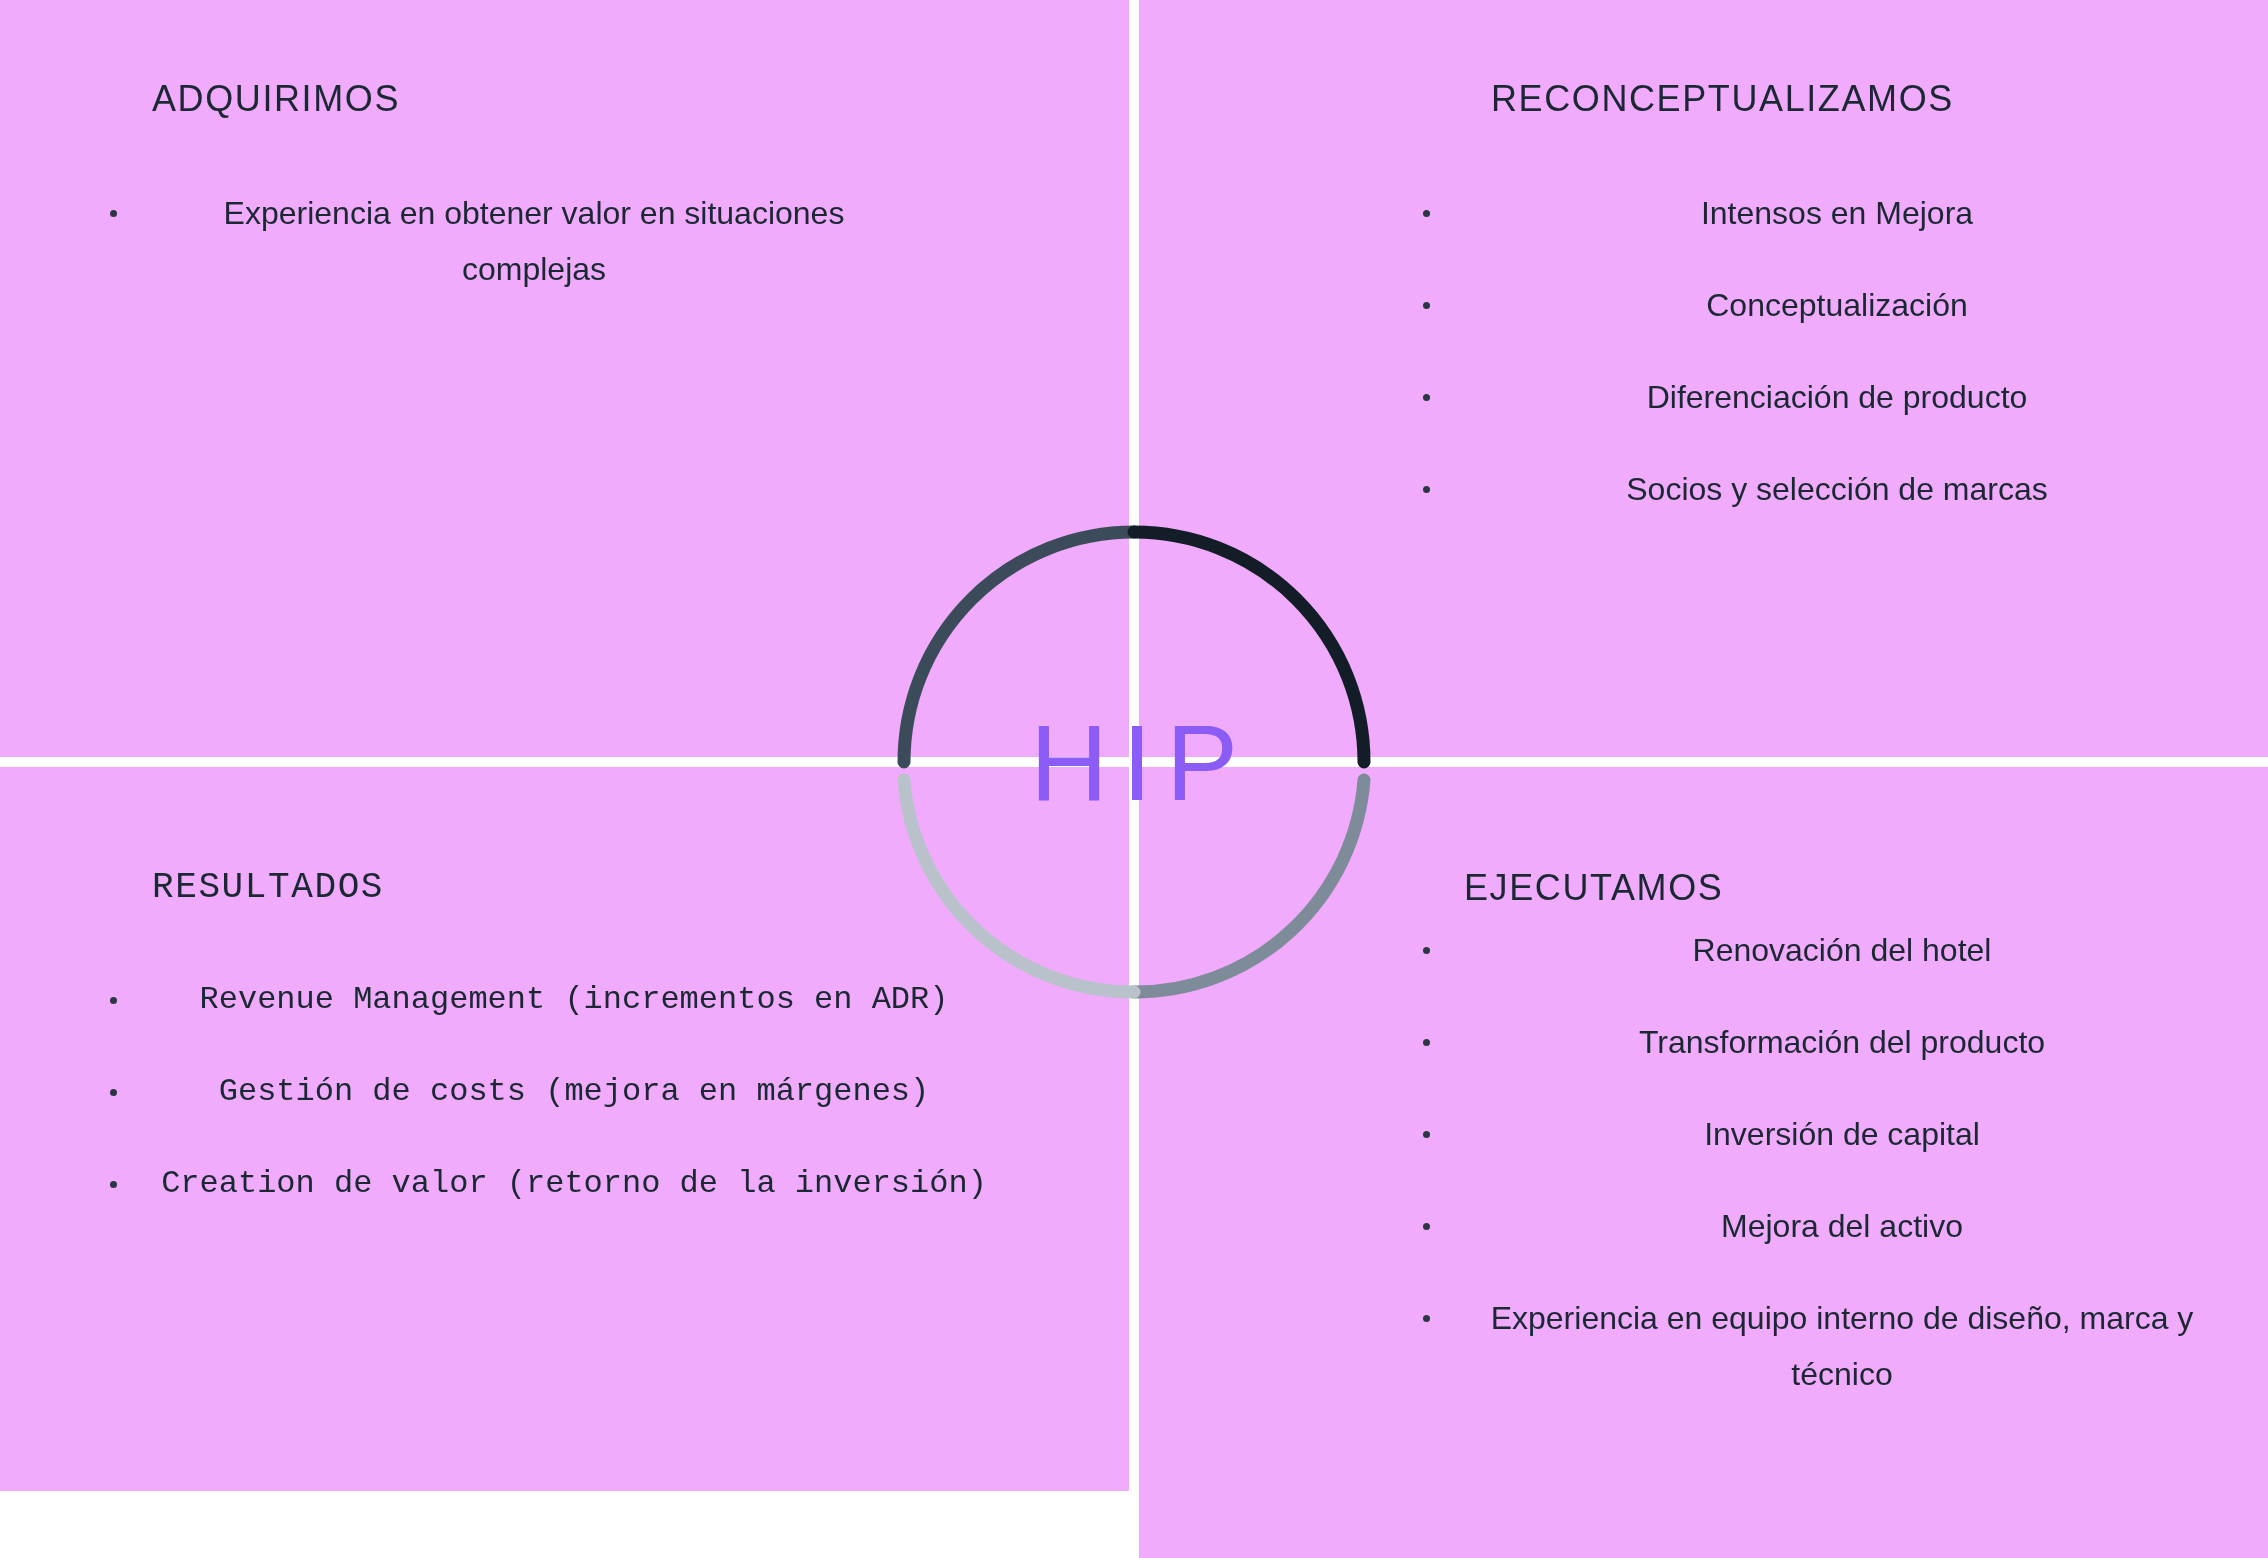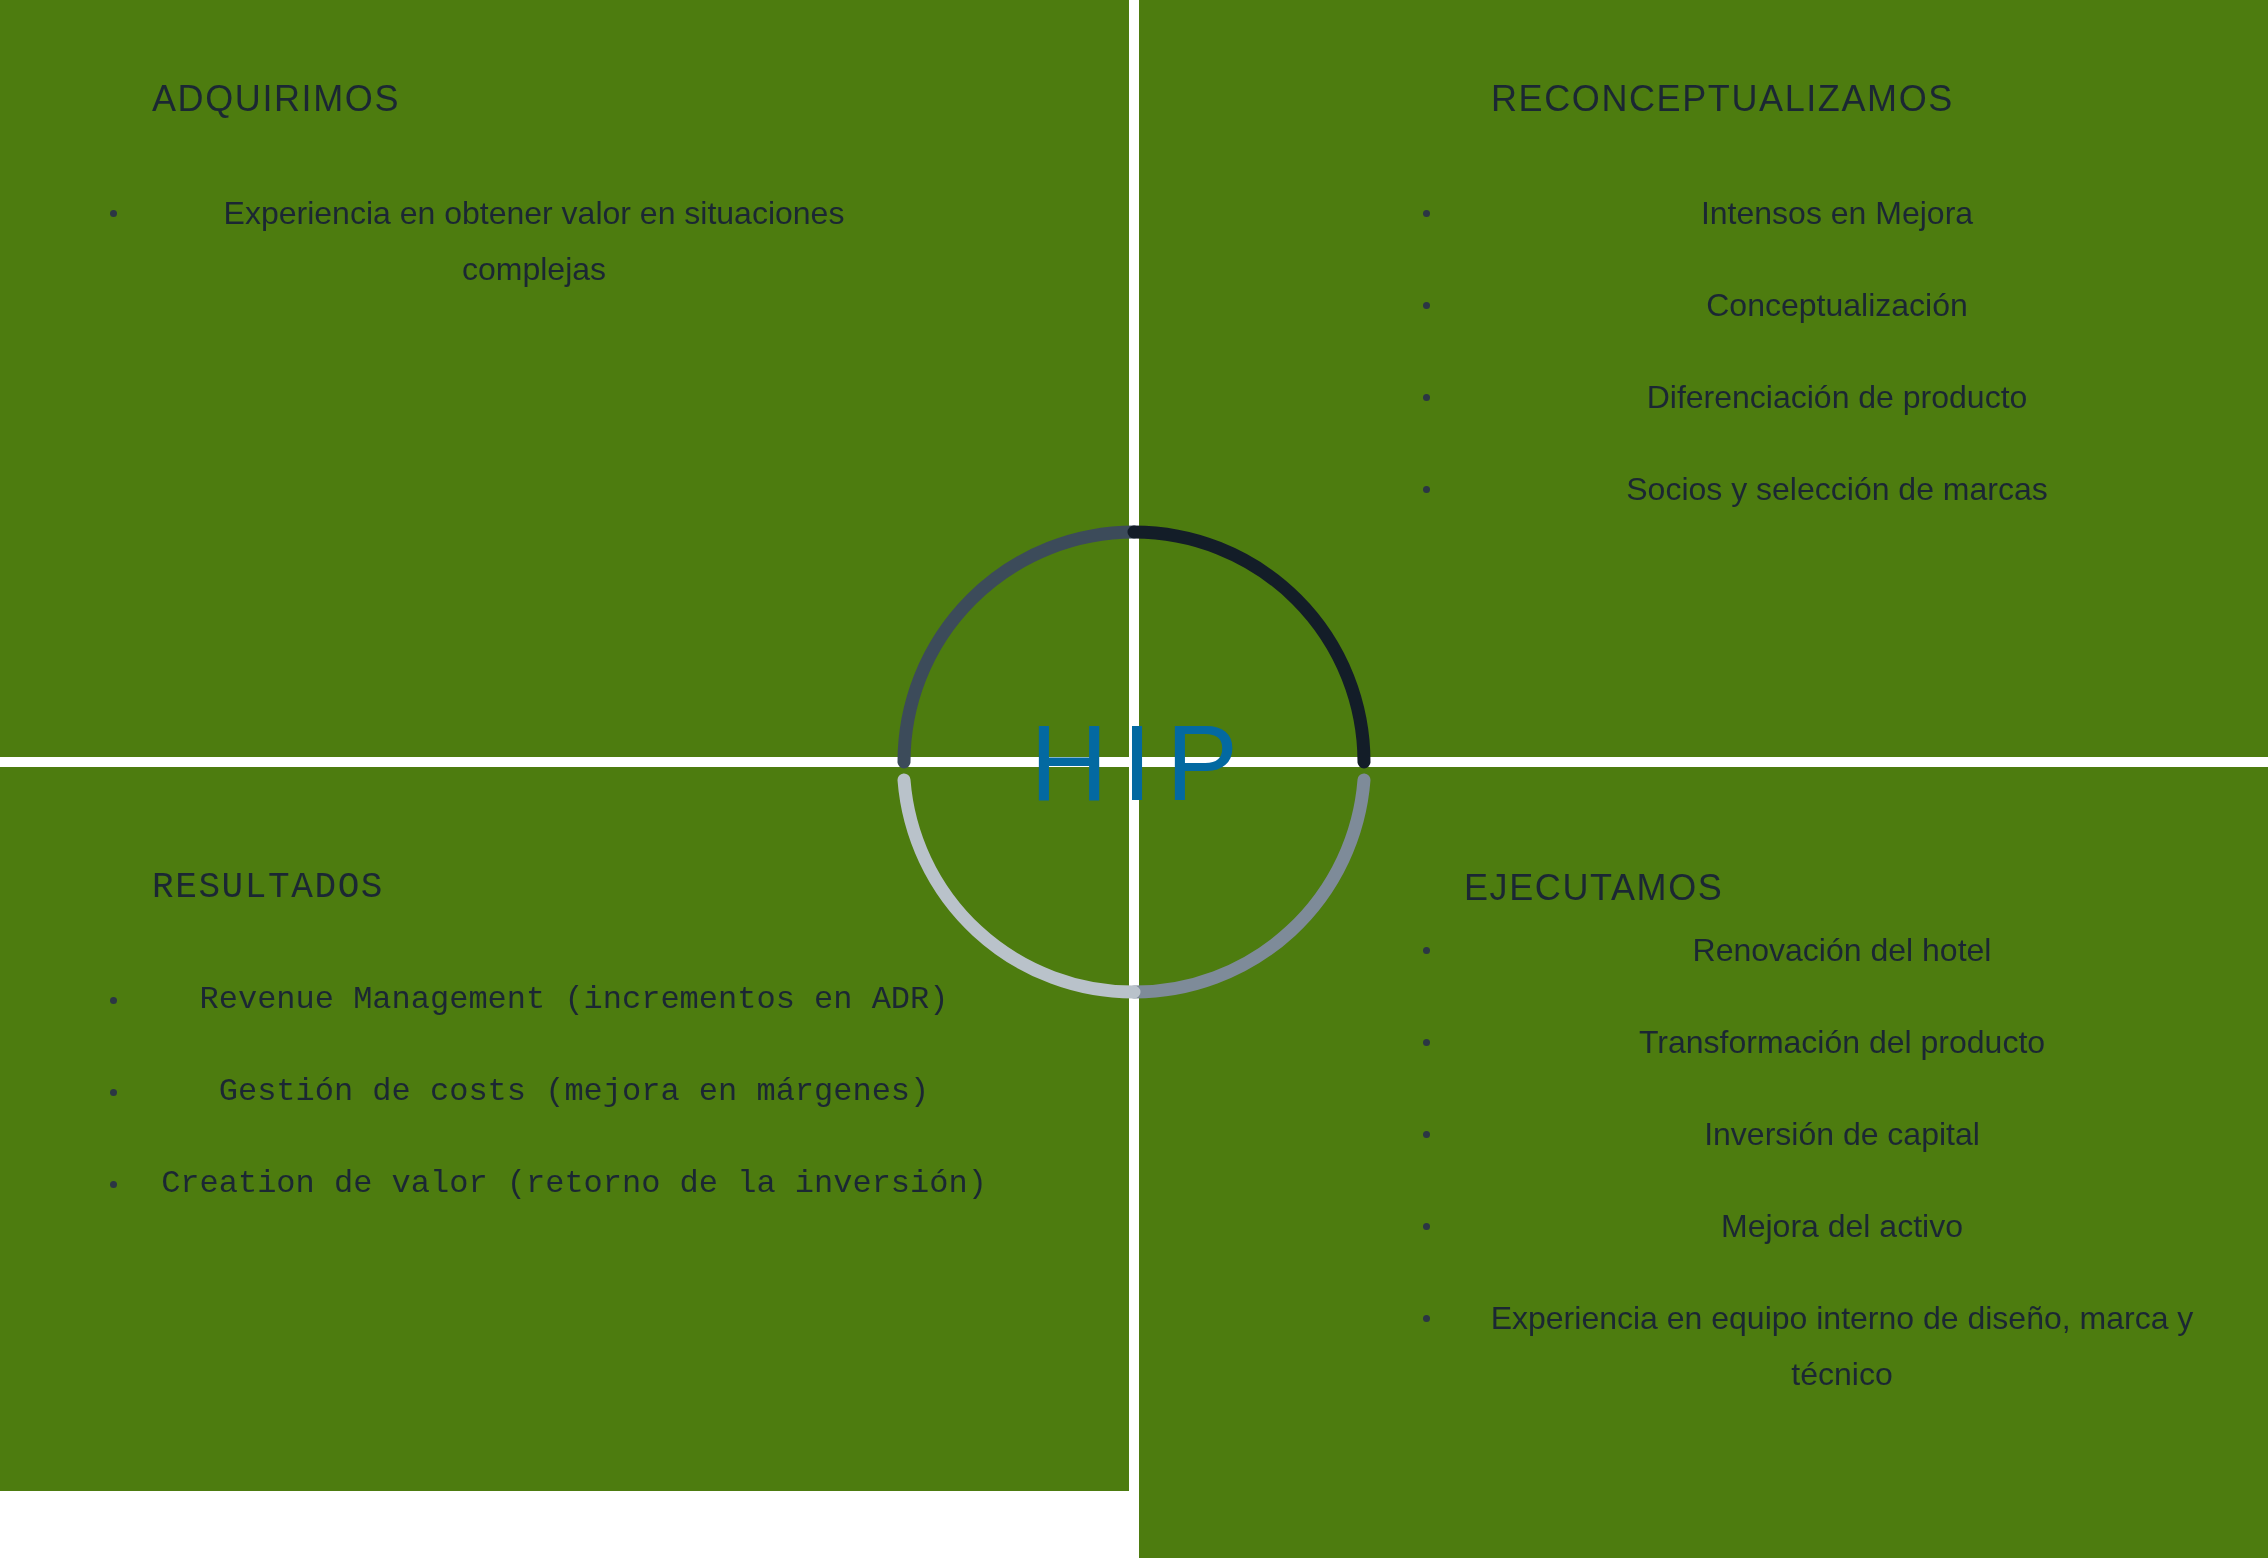--- a/index.html
+++ b/index.html
@@ -18,21 +18,21 @@
   .canvas {
     position: relative;
     width: 2268px;
     height: 1558px;
     background: #ffffff;
   }
 
   
   .quad {
     position: absolute;
-    background: #4d7c0f;
+    background: #f0abfc;
     box-sizing: border-box;
   }
   .quad.tl { left: 0;      top: 0;    width: 1129px; height: 757px; }
   .quad.tr { left: 1139px; top: 0;    width: 1129px; height: 757px; }
   .quad.bl { left: 0;      top: 767px; width: 1129px; height: 724px; font-family: Liberation Mono, monospace; }
   .quad.br { left: 1139px; top: 767px; width: 1129px; height: 791px; }
 
   .quad-title {
     position: absolute;
     font-size: 36px;
@@ -97,21 +97,21 @@
     position: absolute;
     left: 0;
     top: 0;
     width: 500px;
     height: 500px;
     display: flex;
     align-items: center;
     justify-content: center;
     font-size: 108px;
     letter-spacing: 14px;
-    color: #0369a1;
+    color: #8b5cf6;
     font-weight: 300;
     padding-left: 14px;
     box-sizing: border-box;
   }
 </style>
 </head>
 <body>
 
 <div class="canvas">
 

